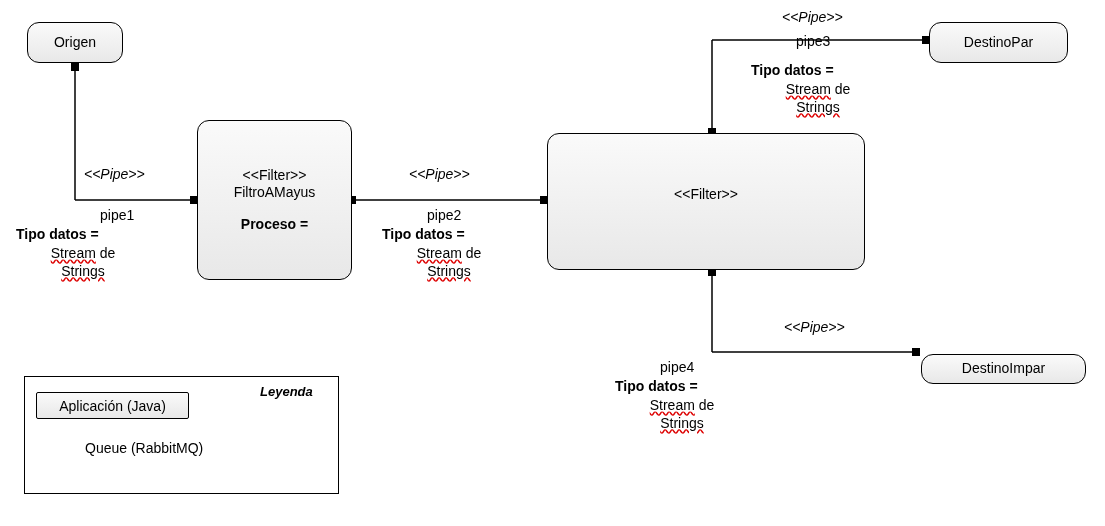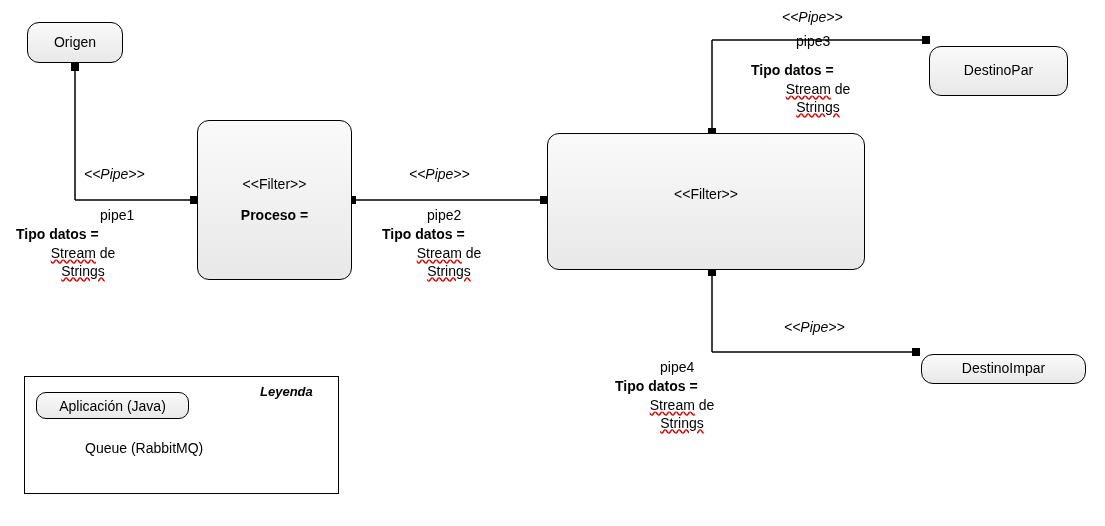--- a/index.html
+++ b/index.html
@@ -34,21 +34,21 @@
     .bold { font-weight: bold; }
     .underline-red { text-decoration: underline; text-decoration-style: wavy; text-decoration-color: #d00; }
     .legend-box {
       position: absolute;
       border: 1px solid #000;
       background: #fff;
     }
     .legend-app {
       position: absolute;
       border: 1px solid #000;
-      border-radius: 10px;
+      border-radius: 2px;
       background: linear-gradient(to bottom, #fafafa 0%, #e8e8e8 100%);
       text-align: center;
       display: flex;
       align-items: center;
       justify-content: center;
       font-size: 14px;
     }
     svg.connector {
       position: absolute;
       top: 0; left: 0;
@@ -83,30 +83,31 @@
   <line x1="47" y1="430" x2="47" y2="470" stroke="#000" stroke-width="1.5"></line>
   <line x1="47" y1="470" x2="72" y2="470" stroke="#000" stroke-width="1.5"></line>
 </svg>
 
 <div class="node" style="left:27px; top:22px; width:96px; height:41px;">
   <span>Origen</span>
 </div>
 
 <div class="node" style="left:197px; top:120px; width:155px; height:160px;">
   <span>&lt;&lt;Filter&gt;&gt;</span>
+  <span>FiltroAMayus</span>
   <div style="height:14px;"></div>
   <span class="bold">Proceso =</span>
 </div>
 
 <div class="node" style="left:547px; top:133px; width:318px; height:137px;">
   <span>&lt;&lt;Filter&gt;&gt;</span>
   <div style="height:14px;"></div>
 </div>
 
-<div class="node" style="left:929px; top:22px; width:139px; height:50px;margin-top:24px;">
+<div class="node" style="left:929px; top:22px; width:139px; height:41px;">
   <span>DestinoPar</span>
 </div>
 
 <div class="node" style="left:921px; top:354px; width:165px; height:30px;">
   <span>DestinoImpar</span>
 </div>
 
 <div class="label italic" style="left:84px; top:166px;">&lt;&lt;Pipe&gt;&gt;</div>
 <div class="label" style="left:100px; top:207px;">pipe1</div>
 <div class="label bold" style="left:16px; top:226px;">Tipo datos =</div>

